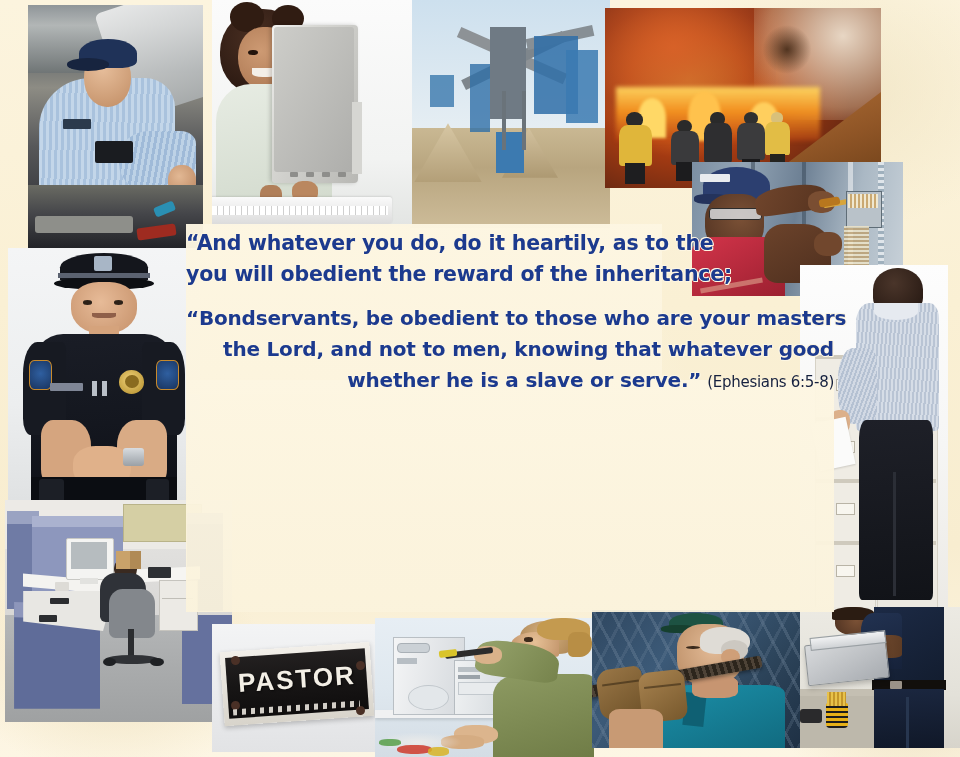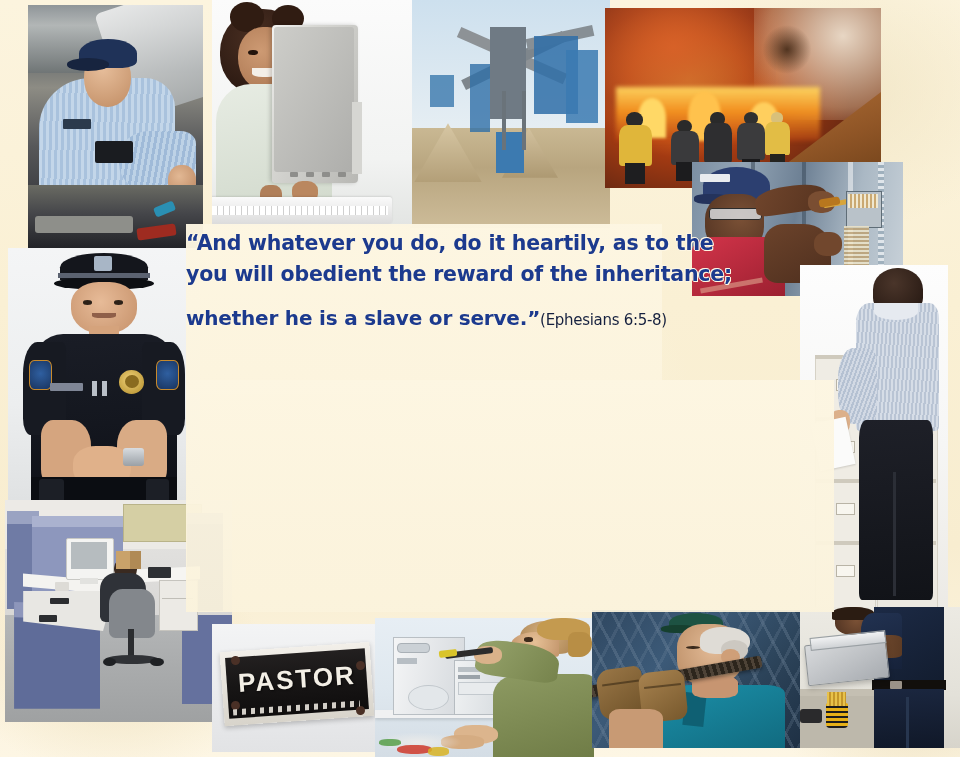--- a/index.html
+++ b/index.html
@@ -50,21 +50,21 @@
     font-size: 20.5px;
     line-height: 31px;
     letter-spacing: -0.2px;
     text-align: center;
     white-space: nowrap;
     text-shadow:
       1px 0 0 #fdf6e2, -1px 0 0 #fdf6e2,
       0 1px 0 #fdf6e2, 0 -1px 0 #fdf6e2,
       1px 1px 0 #fdf6e2, -1px -1px 0 #fdf6e2;
   }
-  .verse.l-center { text-align: left; }
+  .verse.l-center { text-align: right; }
   .cite {
     font-family: "DejaVu Sans", sans-serif;
     font-weight: normal;
     color: #16213f;
     font-size: 15px;
     letter-spacing: -0.3px;
     text-shadow: none;
   }
   .block2 { margin-top: 13px; }
   .block2 .verse { font-size: 20px; }
@@ -582,19 +582,21 @@
   <div id="textbg2"></div>
 
   <div id="scripture">
 
     <div style="width:470px;">
       <div class="verse l-center">“And whatever you do, do it heartily, as to the</div>
       <div class="verse l-center">you will obedient the reward of the inheritance;</div>
     </div>
 
     <div class="block2" style="width:648px;">
+      <div class="verse l-center">“Bondservants, be obedient to those who are your masters</div>
+      <div class="verse l-center">the Lord, and not to men,  knowing that whatever good</div>
       <div class="verse l-center" style="white-space:nowrap;">
-        <span>whether he is a slave or serve.”</span><span class="cite" style="">(Ephesians 6:5-8)</span>
+        <span>whether he is a slave or serve.”</span><span class="cite" style="margin-left:6px;">(Ephesians 6:5-8)</span>
       </div>
     </div>
 
   </div>
 </div>
 
 </body></html>

